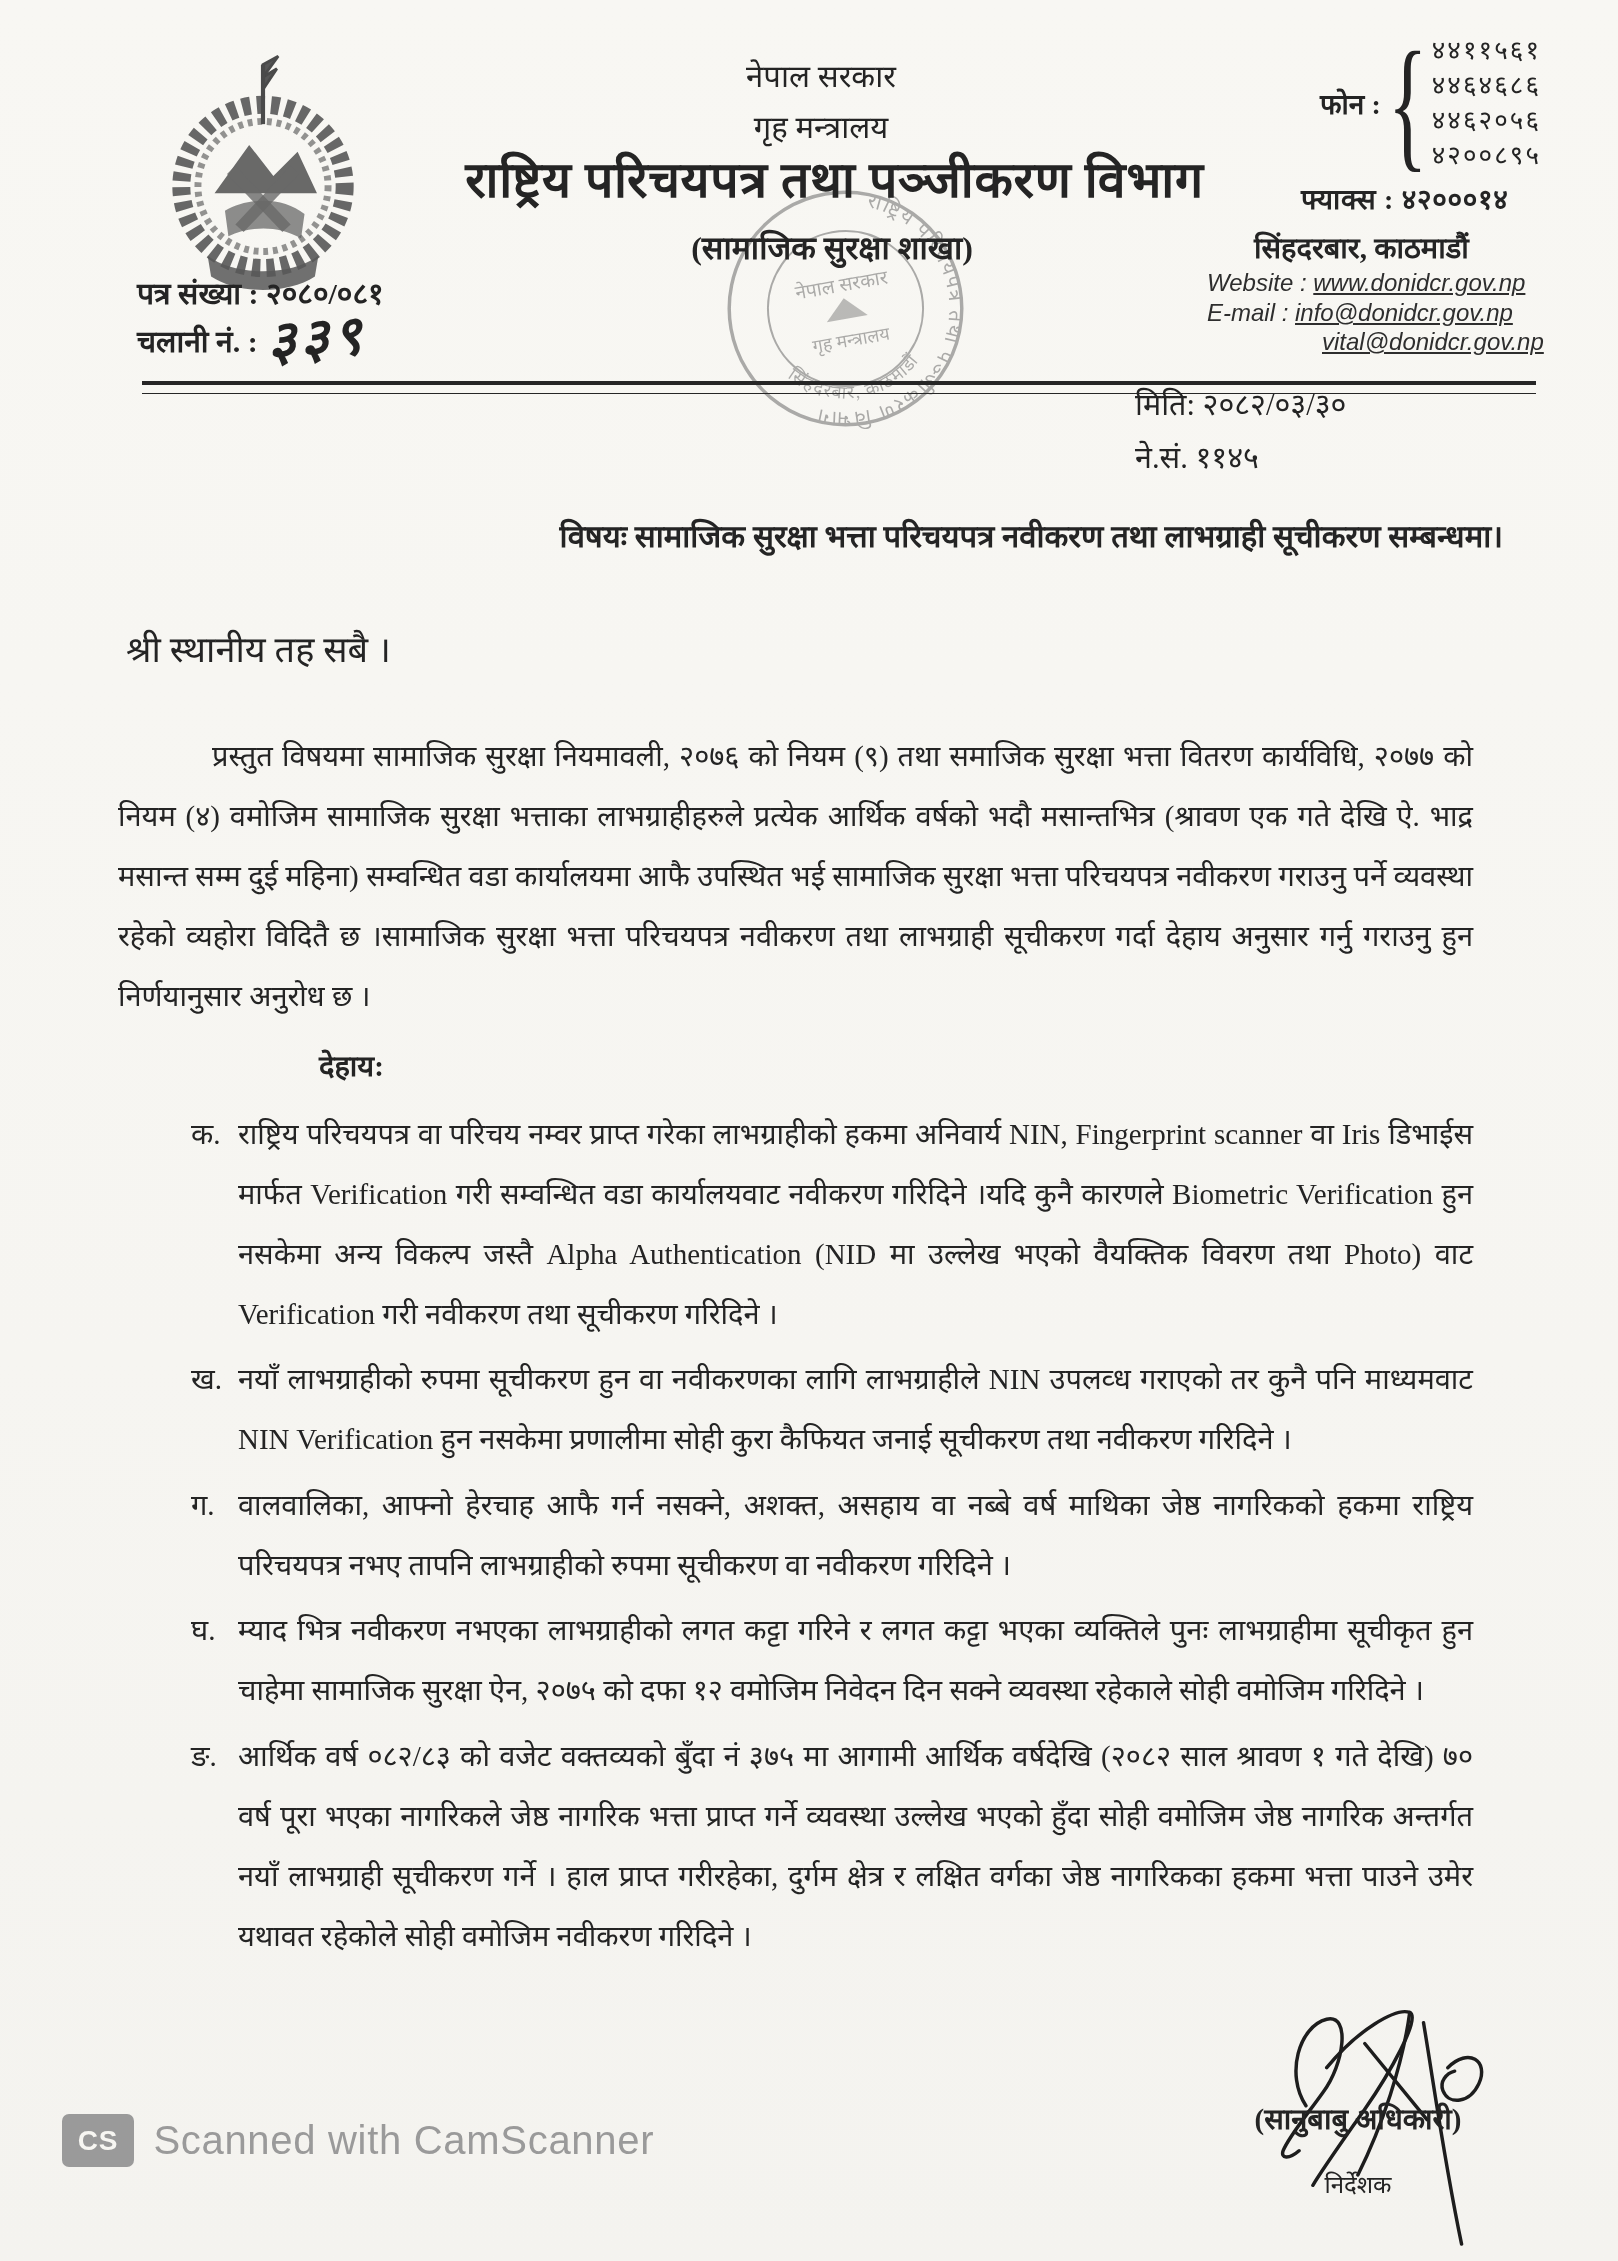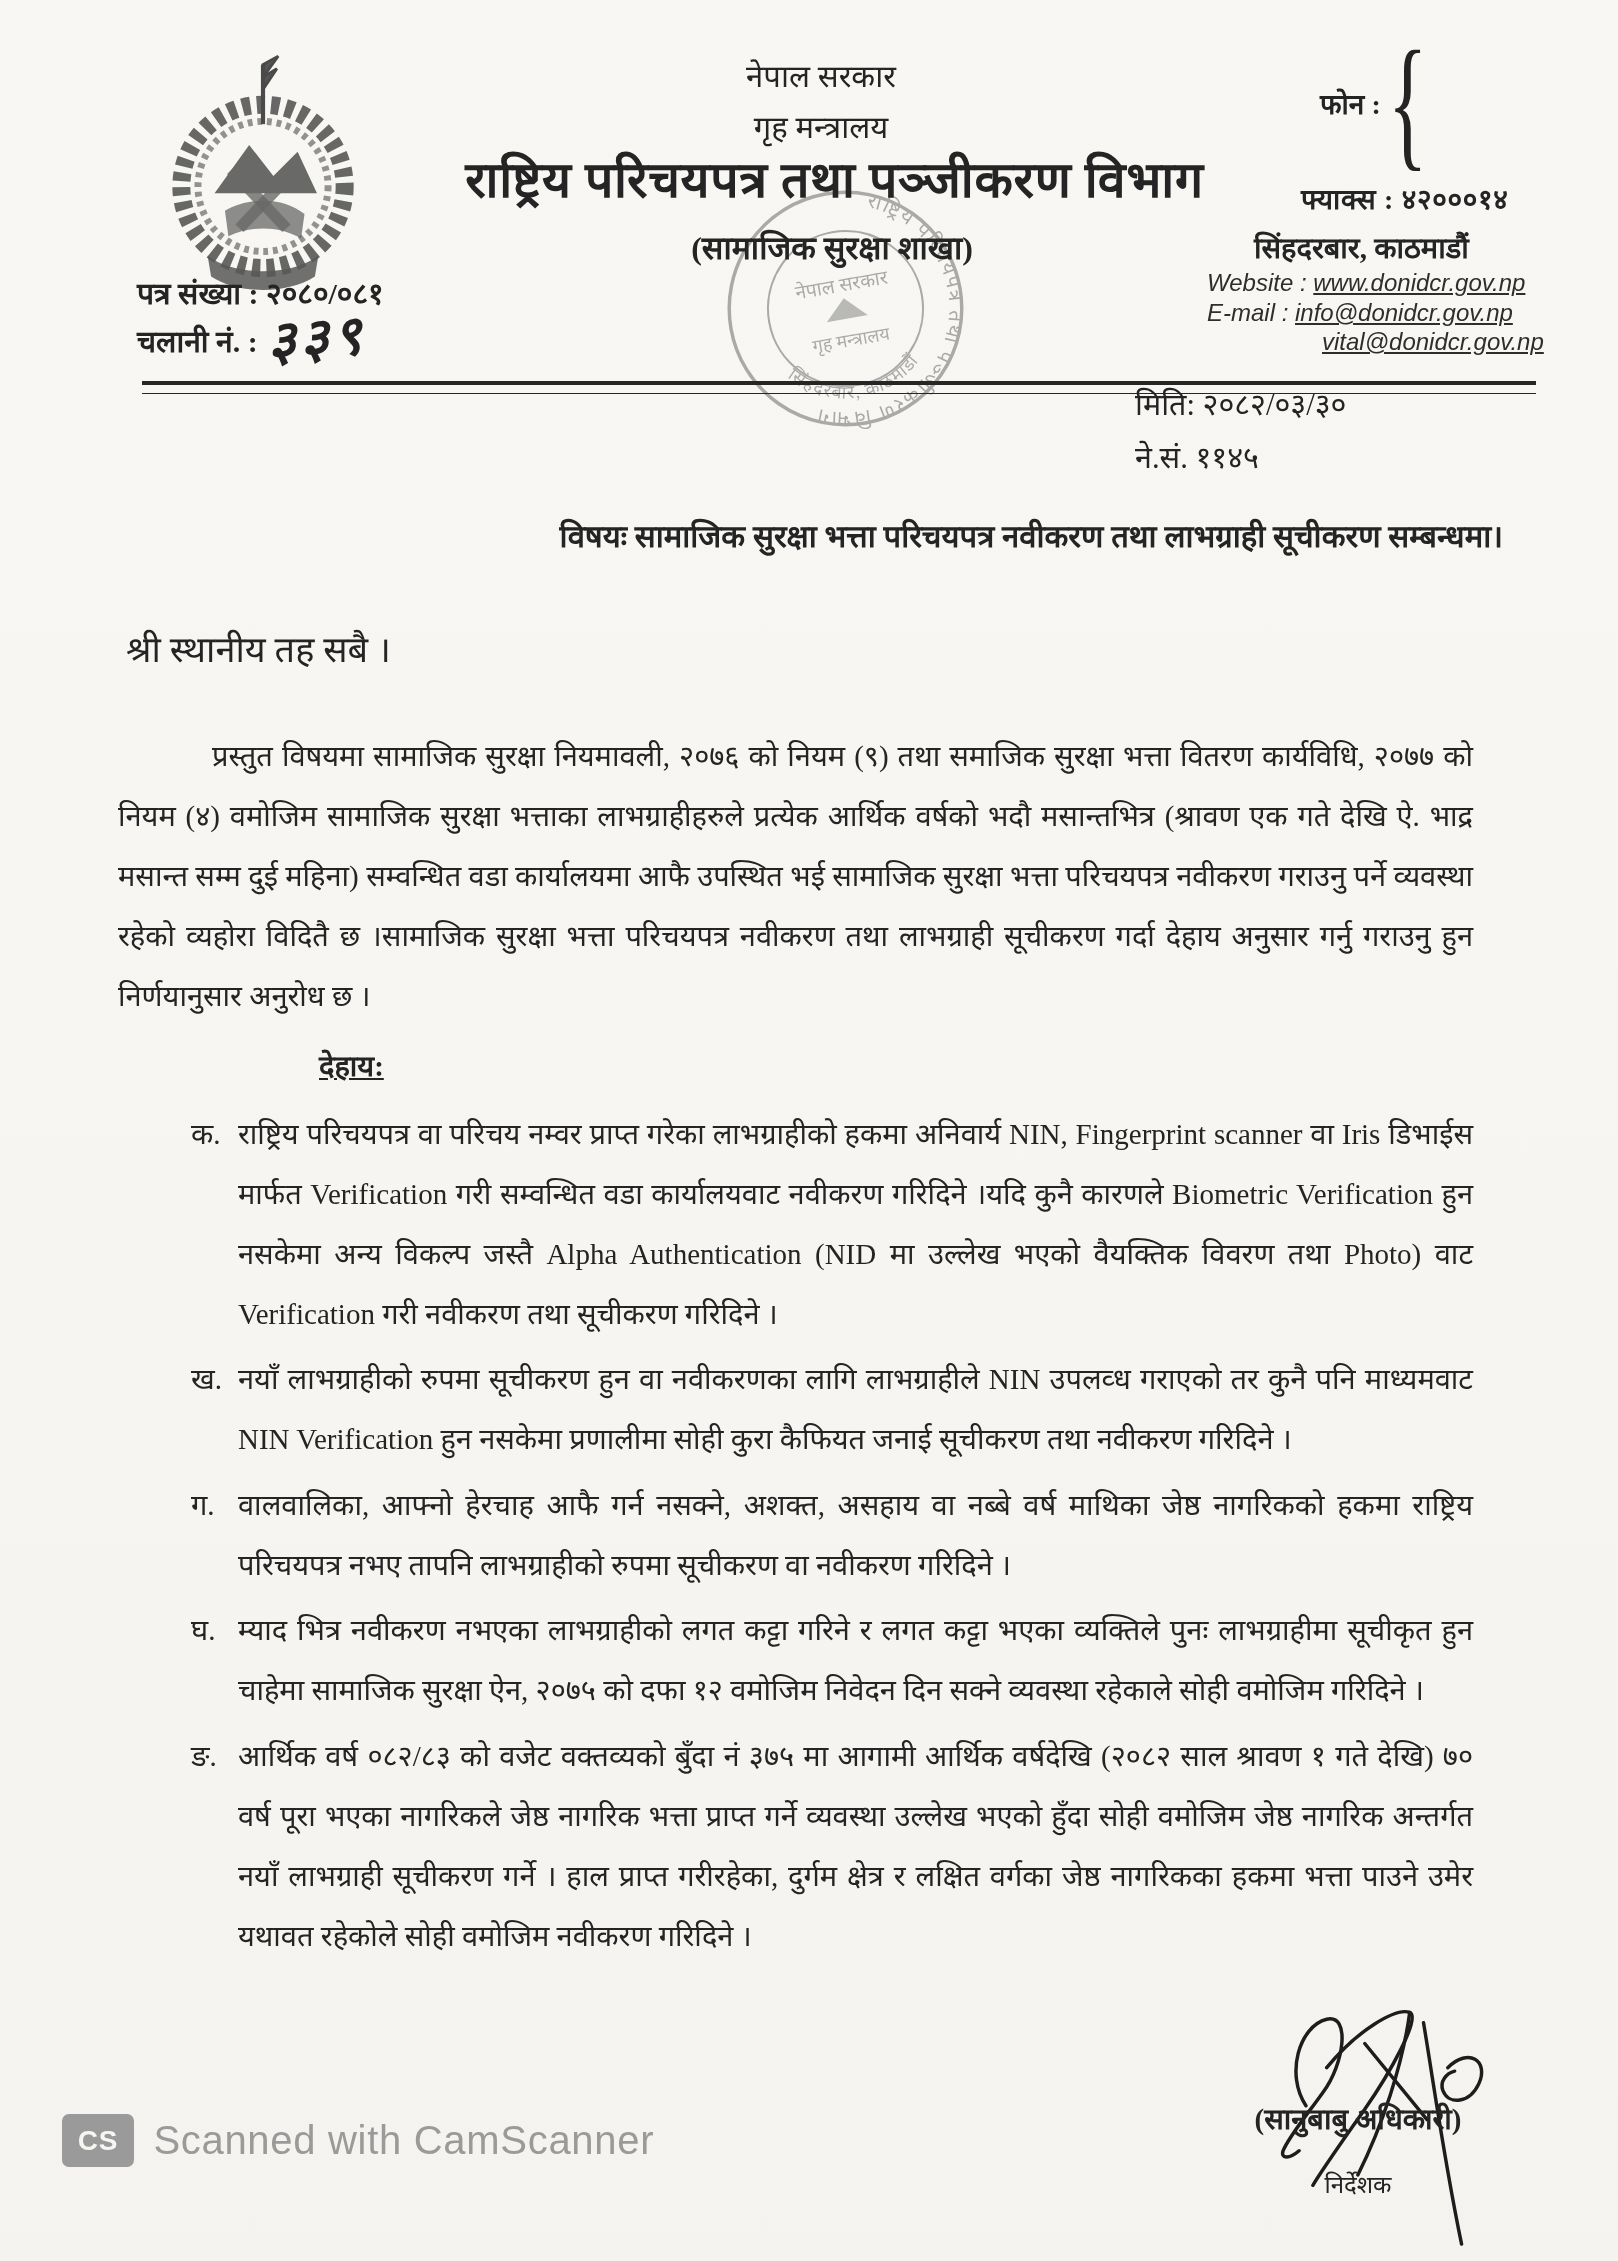--- a/index.html
+++ b/index.html
@@ -35,21 +35,21 @@
   .dispatch-line{left:137px;top:320px;font-size:30px;font-weight:bold;}
   .dispatch-no{left:267px;top:298px;font-size:55px;font-style:italic;font-weight:bold;transform:rotate(-4deg);letter-spacing:4.2px;}
   .rule{left:142px;top:381px;width:1394px;height:8.3px;border-top:4.8px solid #262626;border-bottom:1.4px solid #262626;}
   .date-line{left:1135px;top:382px;font-size:30.5px;}
   .ns-line{left:1135px;top:435px;font-size:30.5px;}
   
   .subject{left:166px;top:514px;width:1337px;text-align:right;font-size:31px;font-weight:bold;}
   .addressee{left:126px;top:624px;font-size:36px;text-align:right;}
   .content{left:118px;top:726px;width:1355px;font-size:29px;line-height:60px;}
   .intro{text-align:justify;text-indent:94px;margin:0;}
-  .list-head{margin:9.7px 0 0 201px;font-weight:bold;text-decoration:underline;}
+  .list-head{margin:9.7px 0 0 201px;font-weight:bold;}
   .list{margin:8.3px 0 0 73px;}
   .li{display:flex;margin-bottom:5.5px;}
   .li-label{flex:none;width:47px;}
   .li-text{flex:1;text-align:justify;}
   
   .sig-svg{left:1247px;top:2002px;}
   .sig-name{left:1240px;top:2098px;width:236px;text-align:center;font-size:29px;font-weight:bold;}
   .sig-title{left:1240px;top:2167px;width:236px;text-align:center;font-size:24px;}
   
   .stamp{left:714px;top:177px;opacity:.5;transform:rotate(-10deg);}
@@ -103,20 +103,26 @@
   </svg>
 
   <div class="abs gov-line">नेपाल सरकार</div>
   <div class="abs ministry-line">गृह मन्त्रालय</div>
   <div class="abs dept-title">राष्ट्रिय परिचयपत्र तथा पञ्जीकरण विभाग</div>
   <div class="abs section-line">(सामाजिक सुरक्षा शाखा)</div>
 
   <div class="abs phone-block">
     <span class="phone-label">फोन :</span>
     <span class="phone-brace">{</span>
+    <span class="phone-nums">
+      <div>४४११५६१</div>
+      <div>४४६४६८६</div>
+      <div>४४६२०५६</div>
+      <div>४२००८९५</div>
+    </span>
   </div>
   <div class="abs fax-line">फ्याक्स : ४२०००१४</div>
   <div class="abs addr-line">सिंहदरबार, काठमाडौं</div>
   <div class="abs web-line">
     <span>Website :</span>
     <span class="u">www.donidcr.gov.np</span>
   </div>
   <div class="abs mail-line">
     <span>E-mail :</span>
     <span class="u">info@donidcr.gov.np</span>

